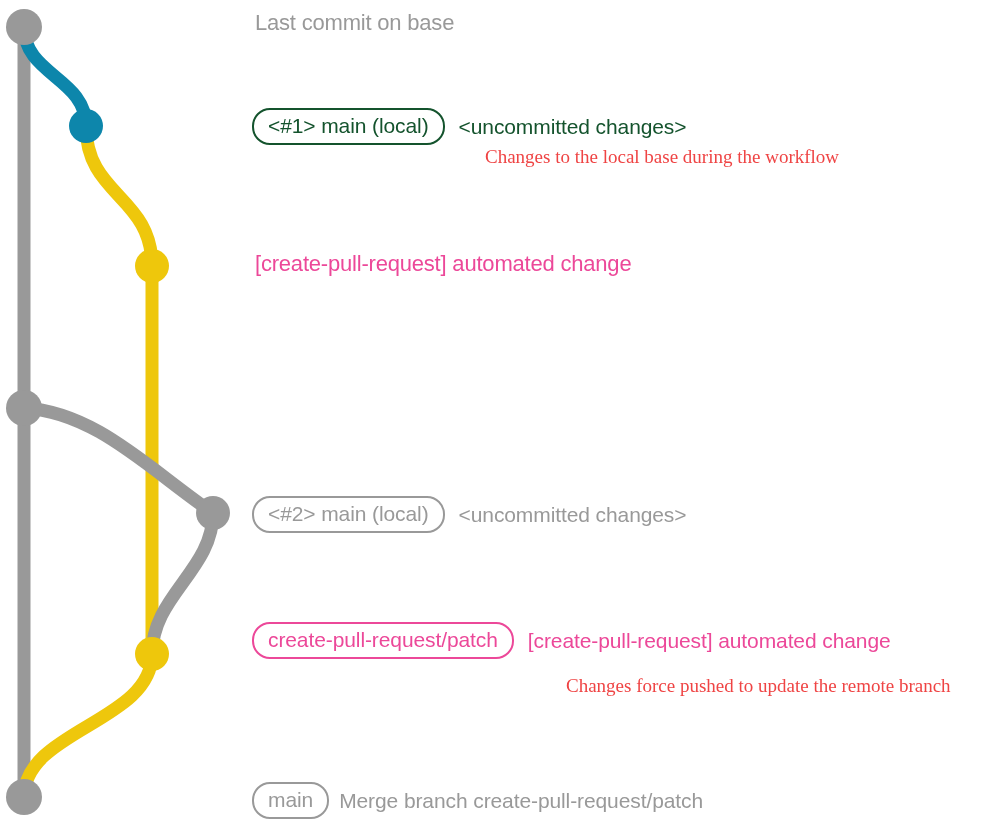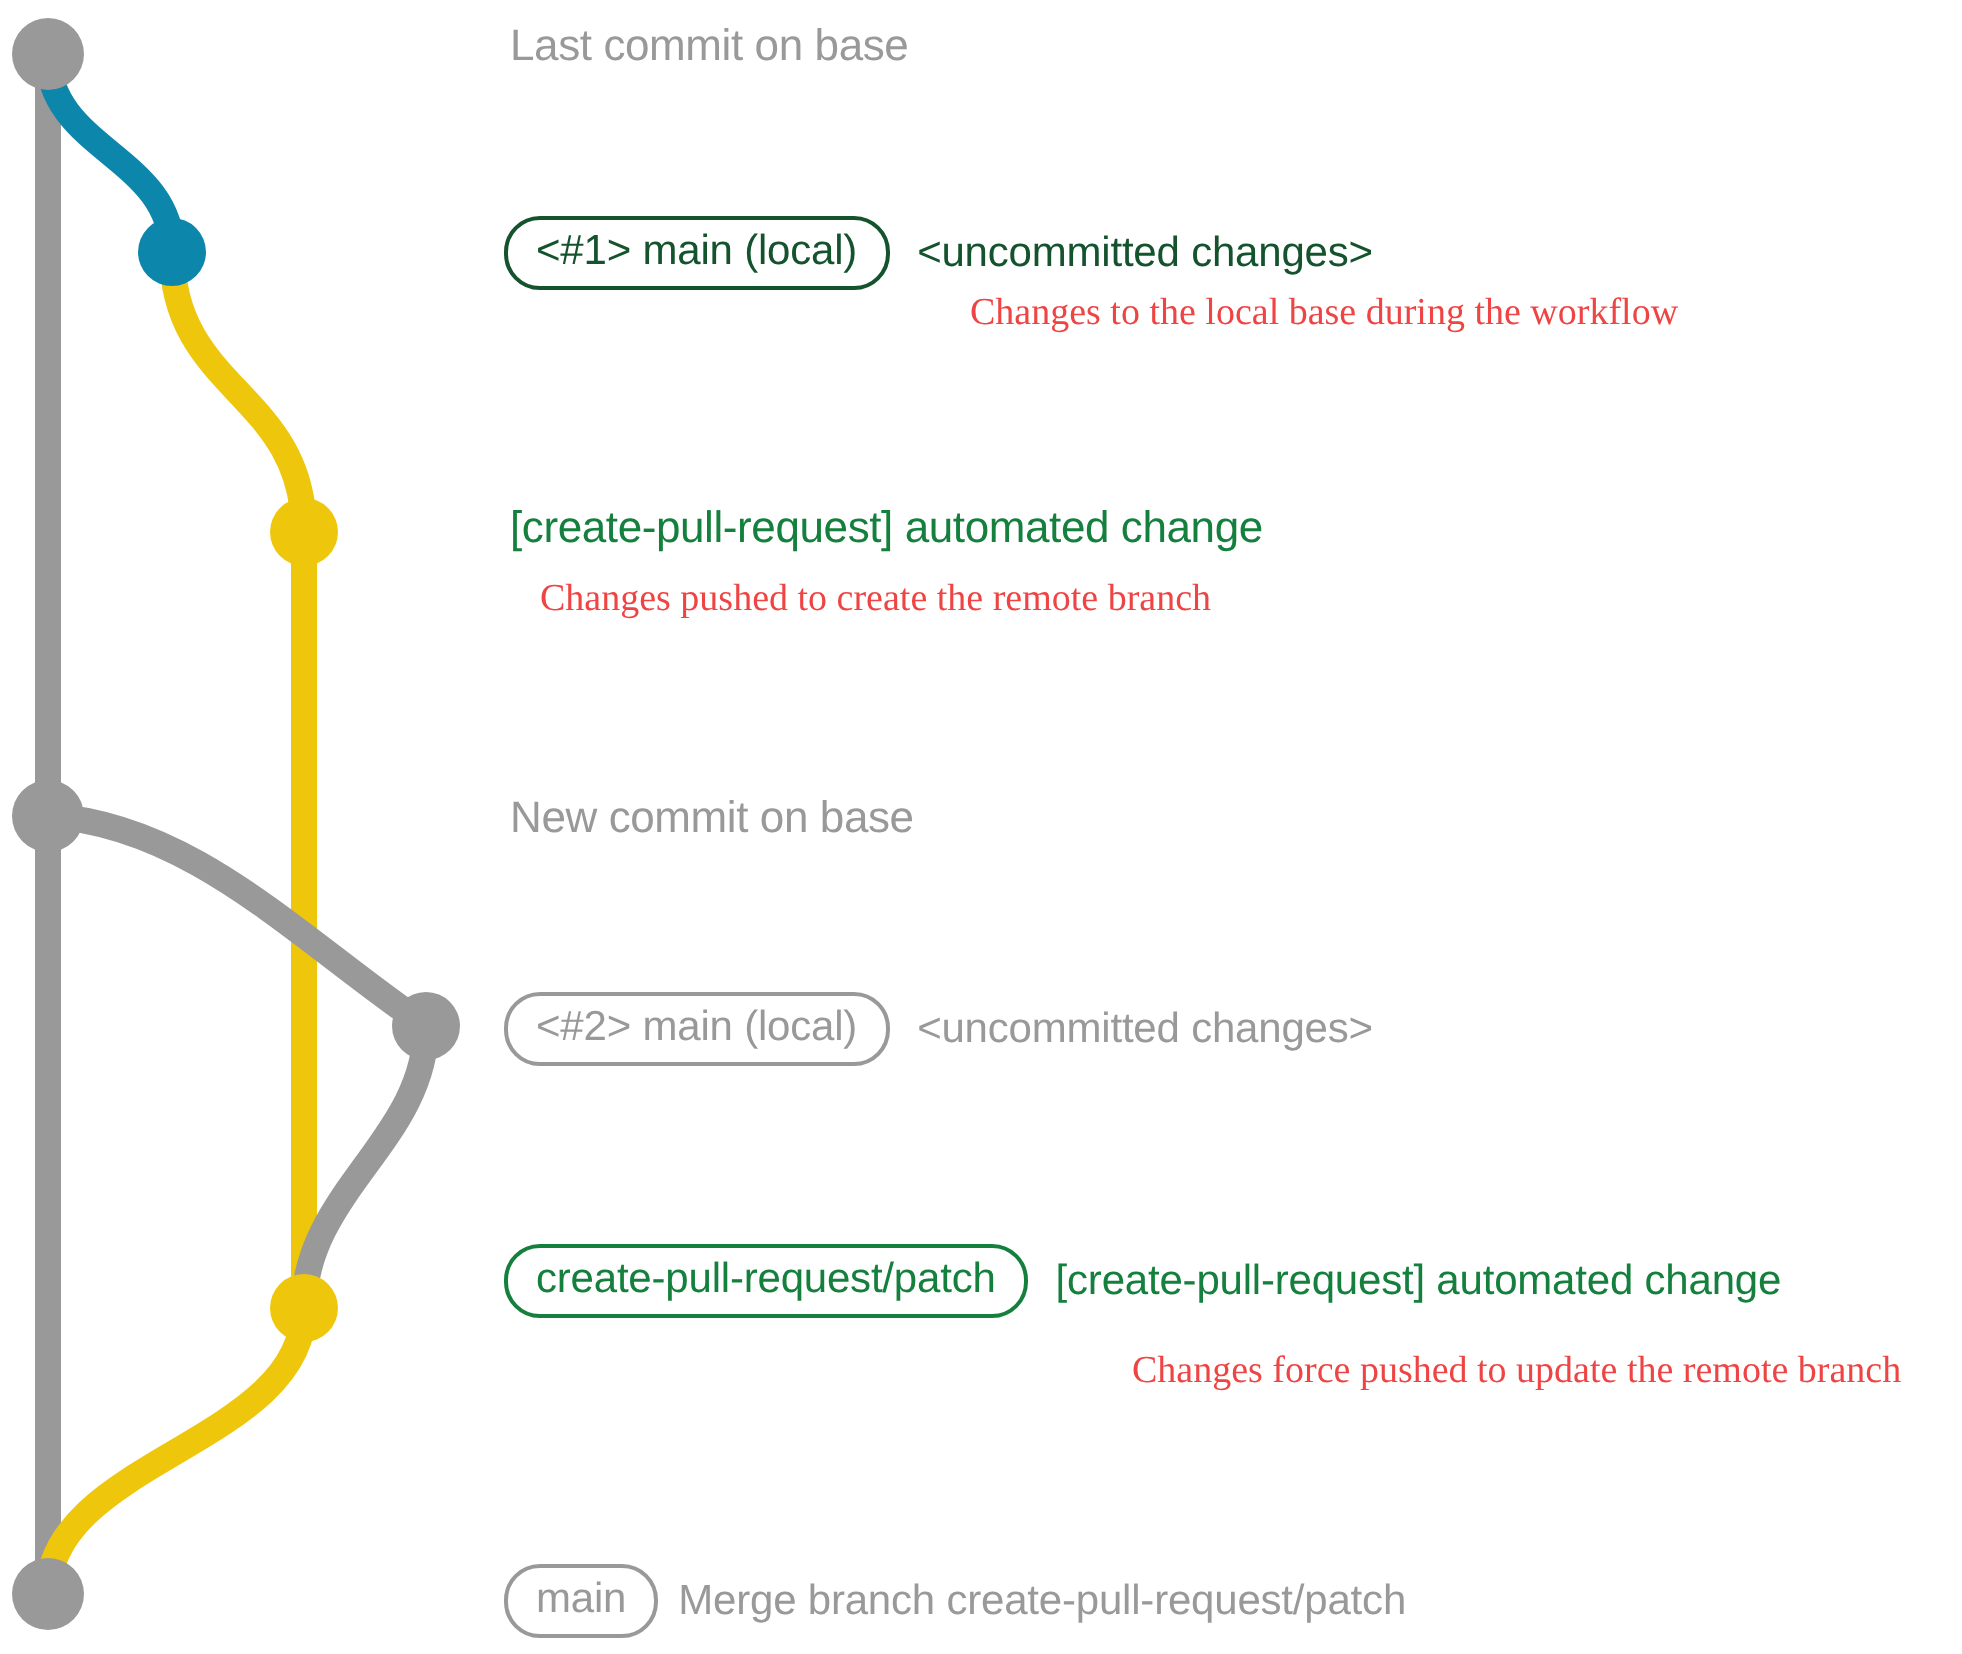--- a/index.html
+++ b/index.html
@@ -74,21 +74,21 @@
     position: absolute;
     font-family: "Liberation Serif", serif;
     font-size: 19px;
     line-height: 1;
     color: #ef4444;
     white-space: nowrap;
   }
 
   
   .c-blue   { color: #14532d; }
-  .c-yellow { color: #15803d; }
+  .c-yellow { color: #ec4899; }
   .c-gray   { color: #999999; }
 </style>
 </head>
 <body>
 
 <div id="diagram-root">
 
   <svg id="graph-svg" viewBox="0 0 260 827">
 
     <path d="M 24 27 L 24 797" fill="none" stroke="#999999" stroke-width="13" stroke-linecap="round"></path>
@@ -116,23 +116,21 @@
 
   <div class="plain-subject c-gray" style="top:12px;">Last commit on base</div>
 
   <div class="row" style="top:108px;">
     <span class="badge c-blue">&lt;#1&gt; main (local)</span>
     <span class="subject c-blue" style="margin-left:14px;">&lt;uncommitted changes&gt;</span>
   </div>
   <div class="body-note" style="left:485px; top:147px;">Changes to the local base during the workflow</div>
 
   <div class="plain-subject c-yellow" style="top:253px;">[create-pull-request] automated change</div>
-  <div class="body-note" style="left:270px; top:290px;">Changes pushed to create the remote branch</div>
 
-  <div class="plain-subject c-gray" style="top:398px;">New commit on base</div>
 
   <div class="row" style="top:496px;">
     <span class="badge c-gray">&lt;#2&gt; main (local)</span>
     <span class="subject c-gray" style="margin-left:14px;">&lt;uncommitted changes&gt;</span>
   </div>
 
   <div class="row" style="top:622px;">
     <span class="badge c-yellow">create-pull-request/patch</span>
     <span class="subject c-yellow" style="margin-left:14px;">[create-pull-request] automated change</span>
   </div>

